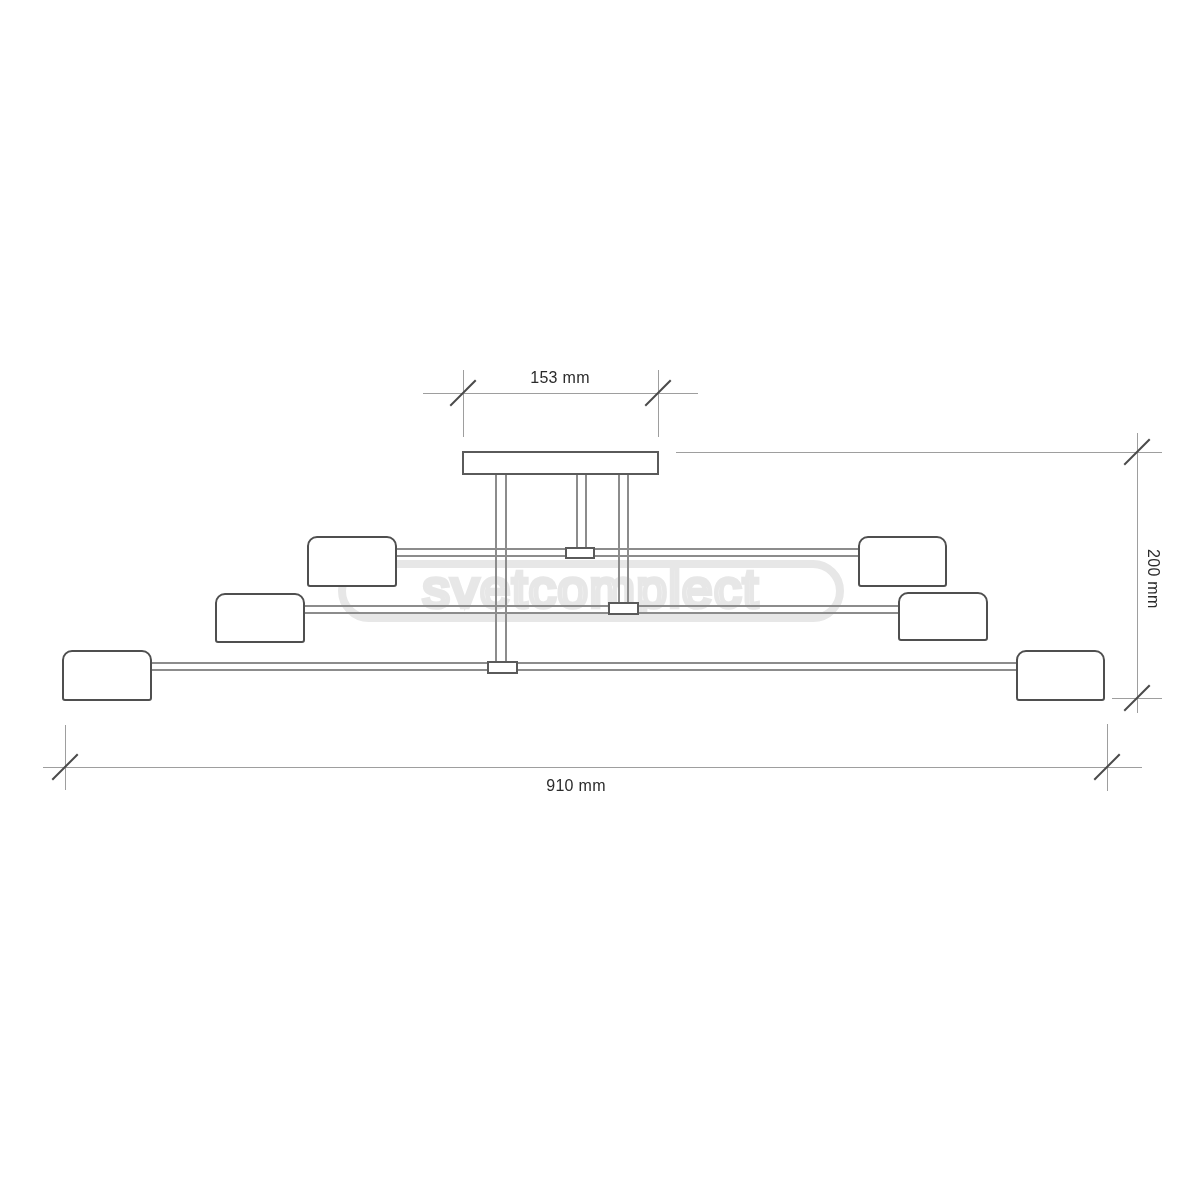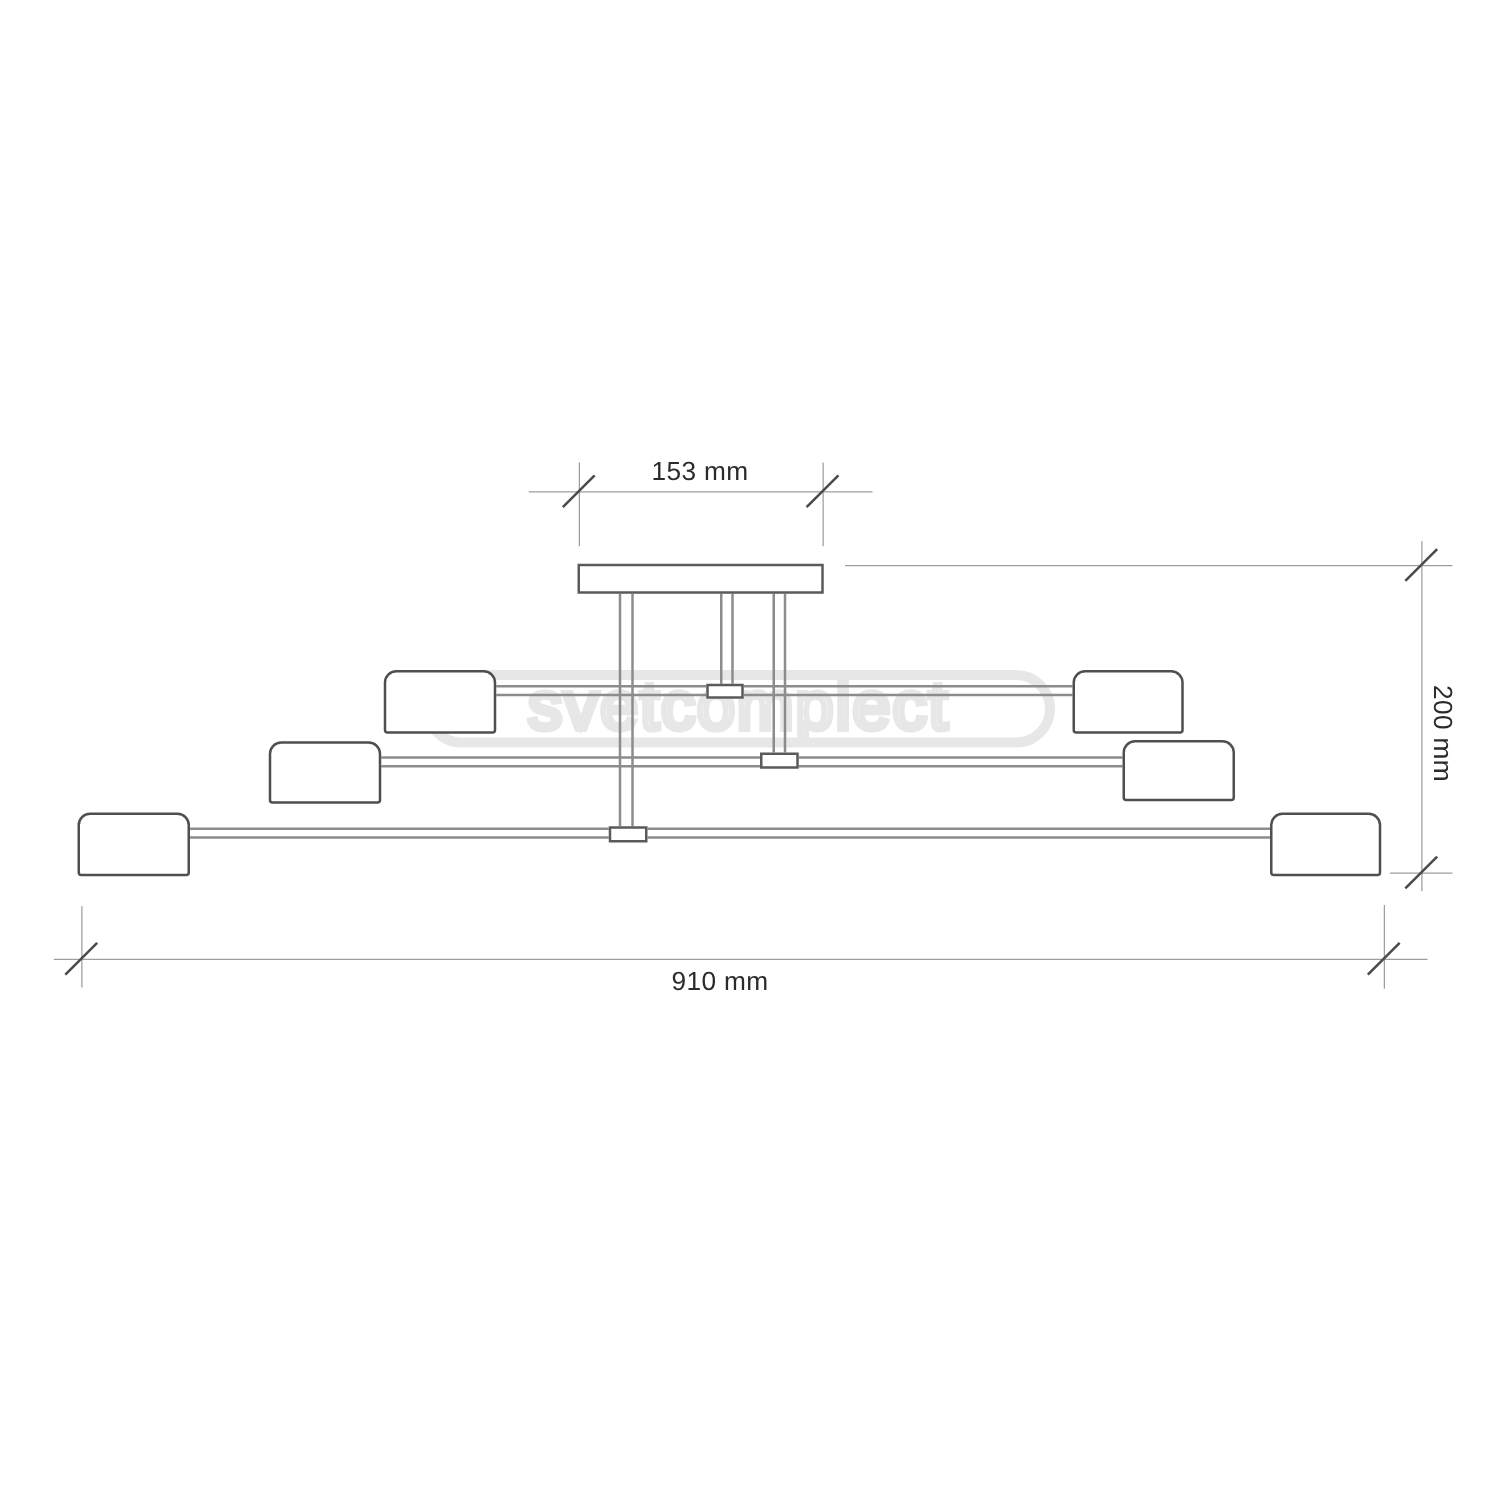--- a/index.html
+++ b/index.html
@@ -20,41 +20,41 @@
   .rod{background:transparent;border-left:2px solid var(--line);border-right:2px solid var(--line);z-index:2;}
   .arm{background:transparent;border-top:2px solid var(--line);border-bottom:2px solid var(--line);z-index:1;}
   .connector{background:#fff;border:2px solid var(--box);z-index:3;}
   .head{background:#fff;border:2px solid var(--outline);border-radius:10px 10px 3px 3px;z-index:4;}
 
   
   .dline-h{height:1px;background:var(--dim);z-index:5;}
   .dline-v{width:1px;background:var(--dim);z-index:5;}
   .slash{width:36px;height:2px;background:var(--slash);transform:rotate(-45deg);z-index:6;}
   .dim-label{
-    color:var(--text);font-size:21px;line-height:20px;text-align:center;z-index:6;
+    color:var(--text);font-size:16px;line-height:20px;text-align:center;z-index:6;
     white-space:nowrap;letter-spacing:.3px;
   }
   .dim-label-v{writing-mode:vertical-rl;}
 
   
   .watermark{
     border:8px solid var(--wm);border-radius:40px;z-index:0;
   }
   .watermark svg{position:absolute;inset:0;width:100%;height:100%;overflow:visible;}
   .watermark text{
     fill:none;stroke:var(--wm);stroke-width:6px;
     font-family:"Liberation Sans", sans-serif;font-size:70px;letter-spacing:2px;
   }
 </style>
 </head>
 <body>
 
 <div class="canvas">
 
-  <div class="abs watermark" style="left:338px;top:536px;width:506px;height:62px;">
+  <div class="abs watermark" style="left:338px;top:560px;width:506px;height:62px;">
     <svg viewBox="0 0 490 59" preserveAspectRatio="xMidYMid meet">
       <text x="245" y="50" text-anchor="middle">svetcomplect</text>
     </svg>
   </div>
 
   <div class="abs canopy" style="left:462px;top:451px;width:197px;height:24px;"></div>
 
   <div class="abs rod" style="left:495px;top:473px;width:12px;height:190px;"></div>
   <div class="abs rod" style="left:576px;top:473px;width:11px;height:77px;"></div>
   <div class="abs rod" style="left:618px;top:473px;width:11px;height:132px;"></div>

